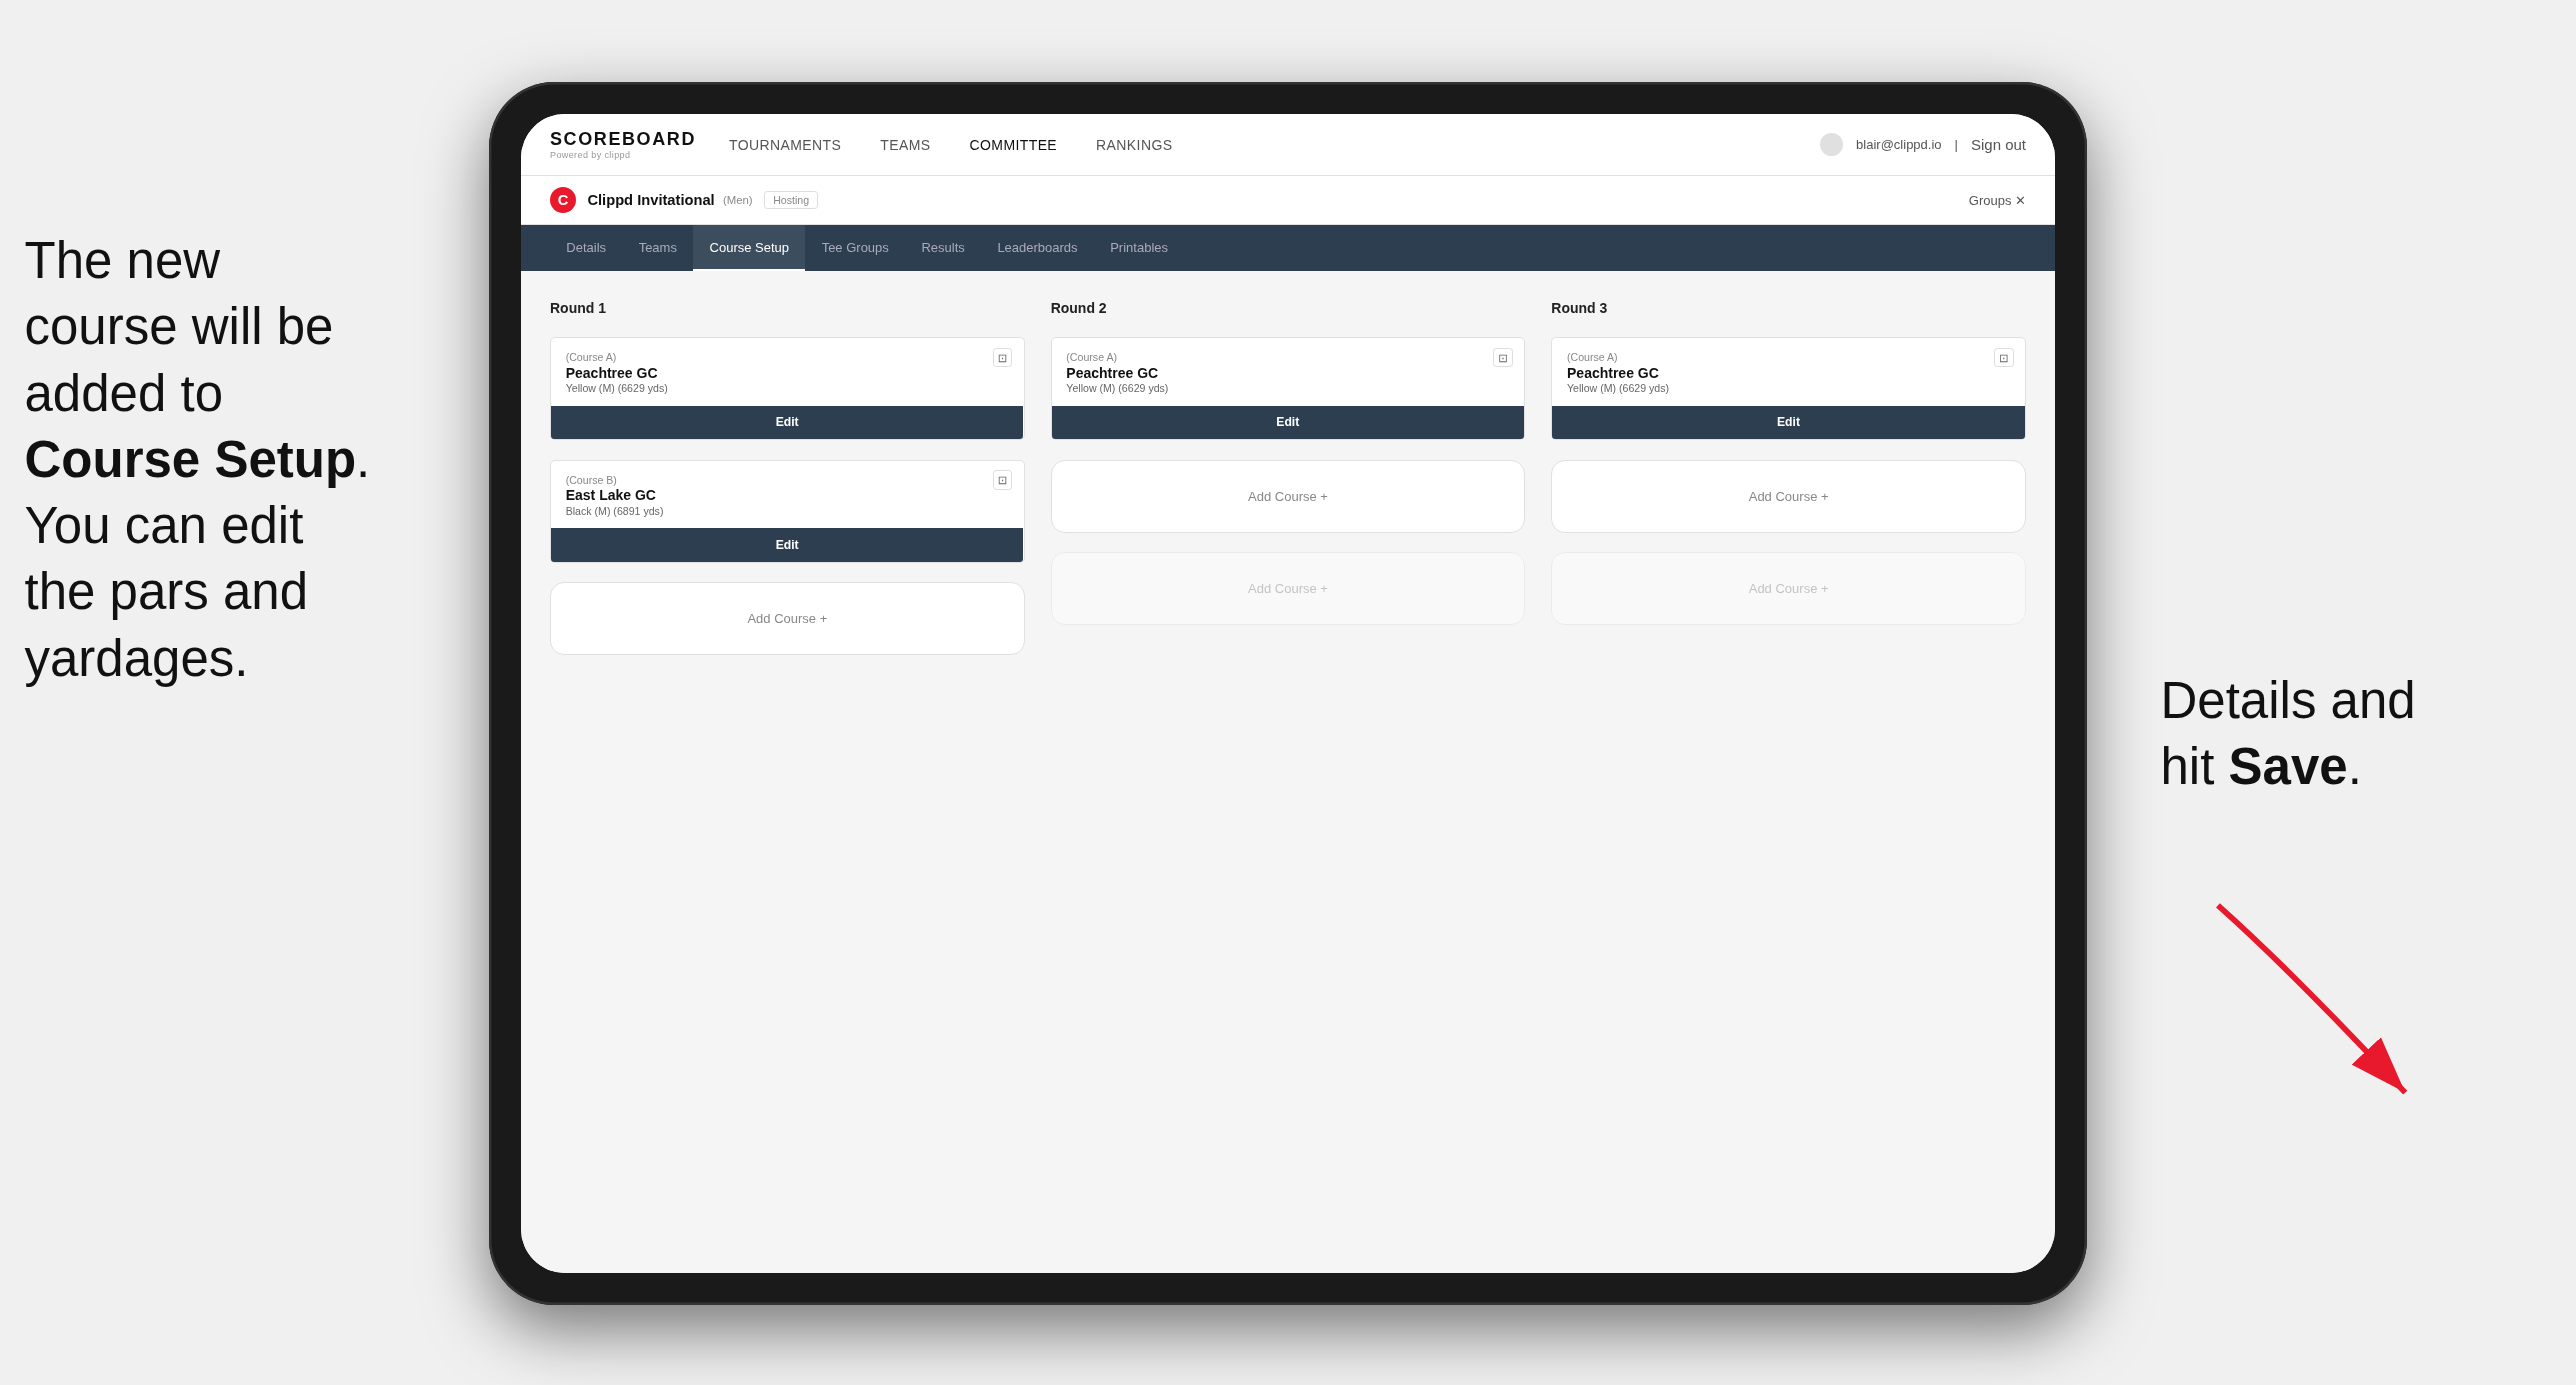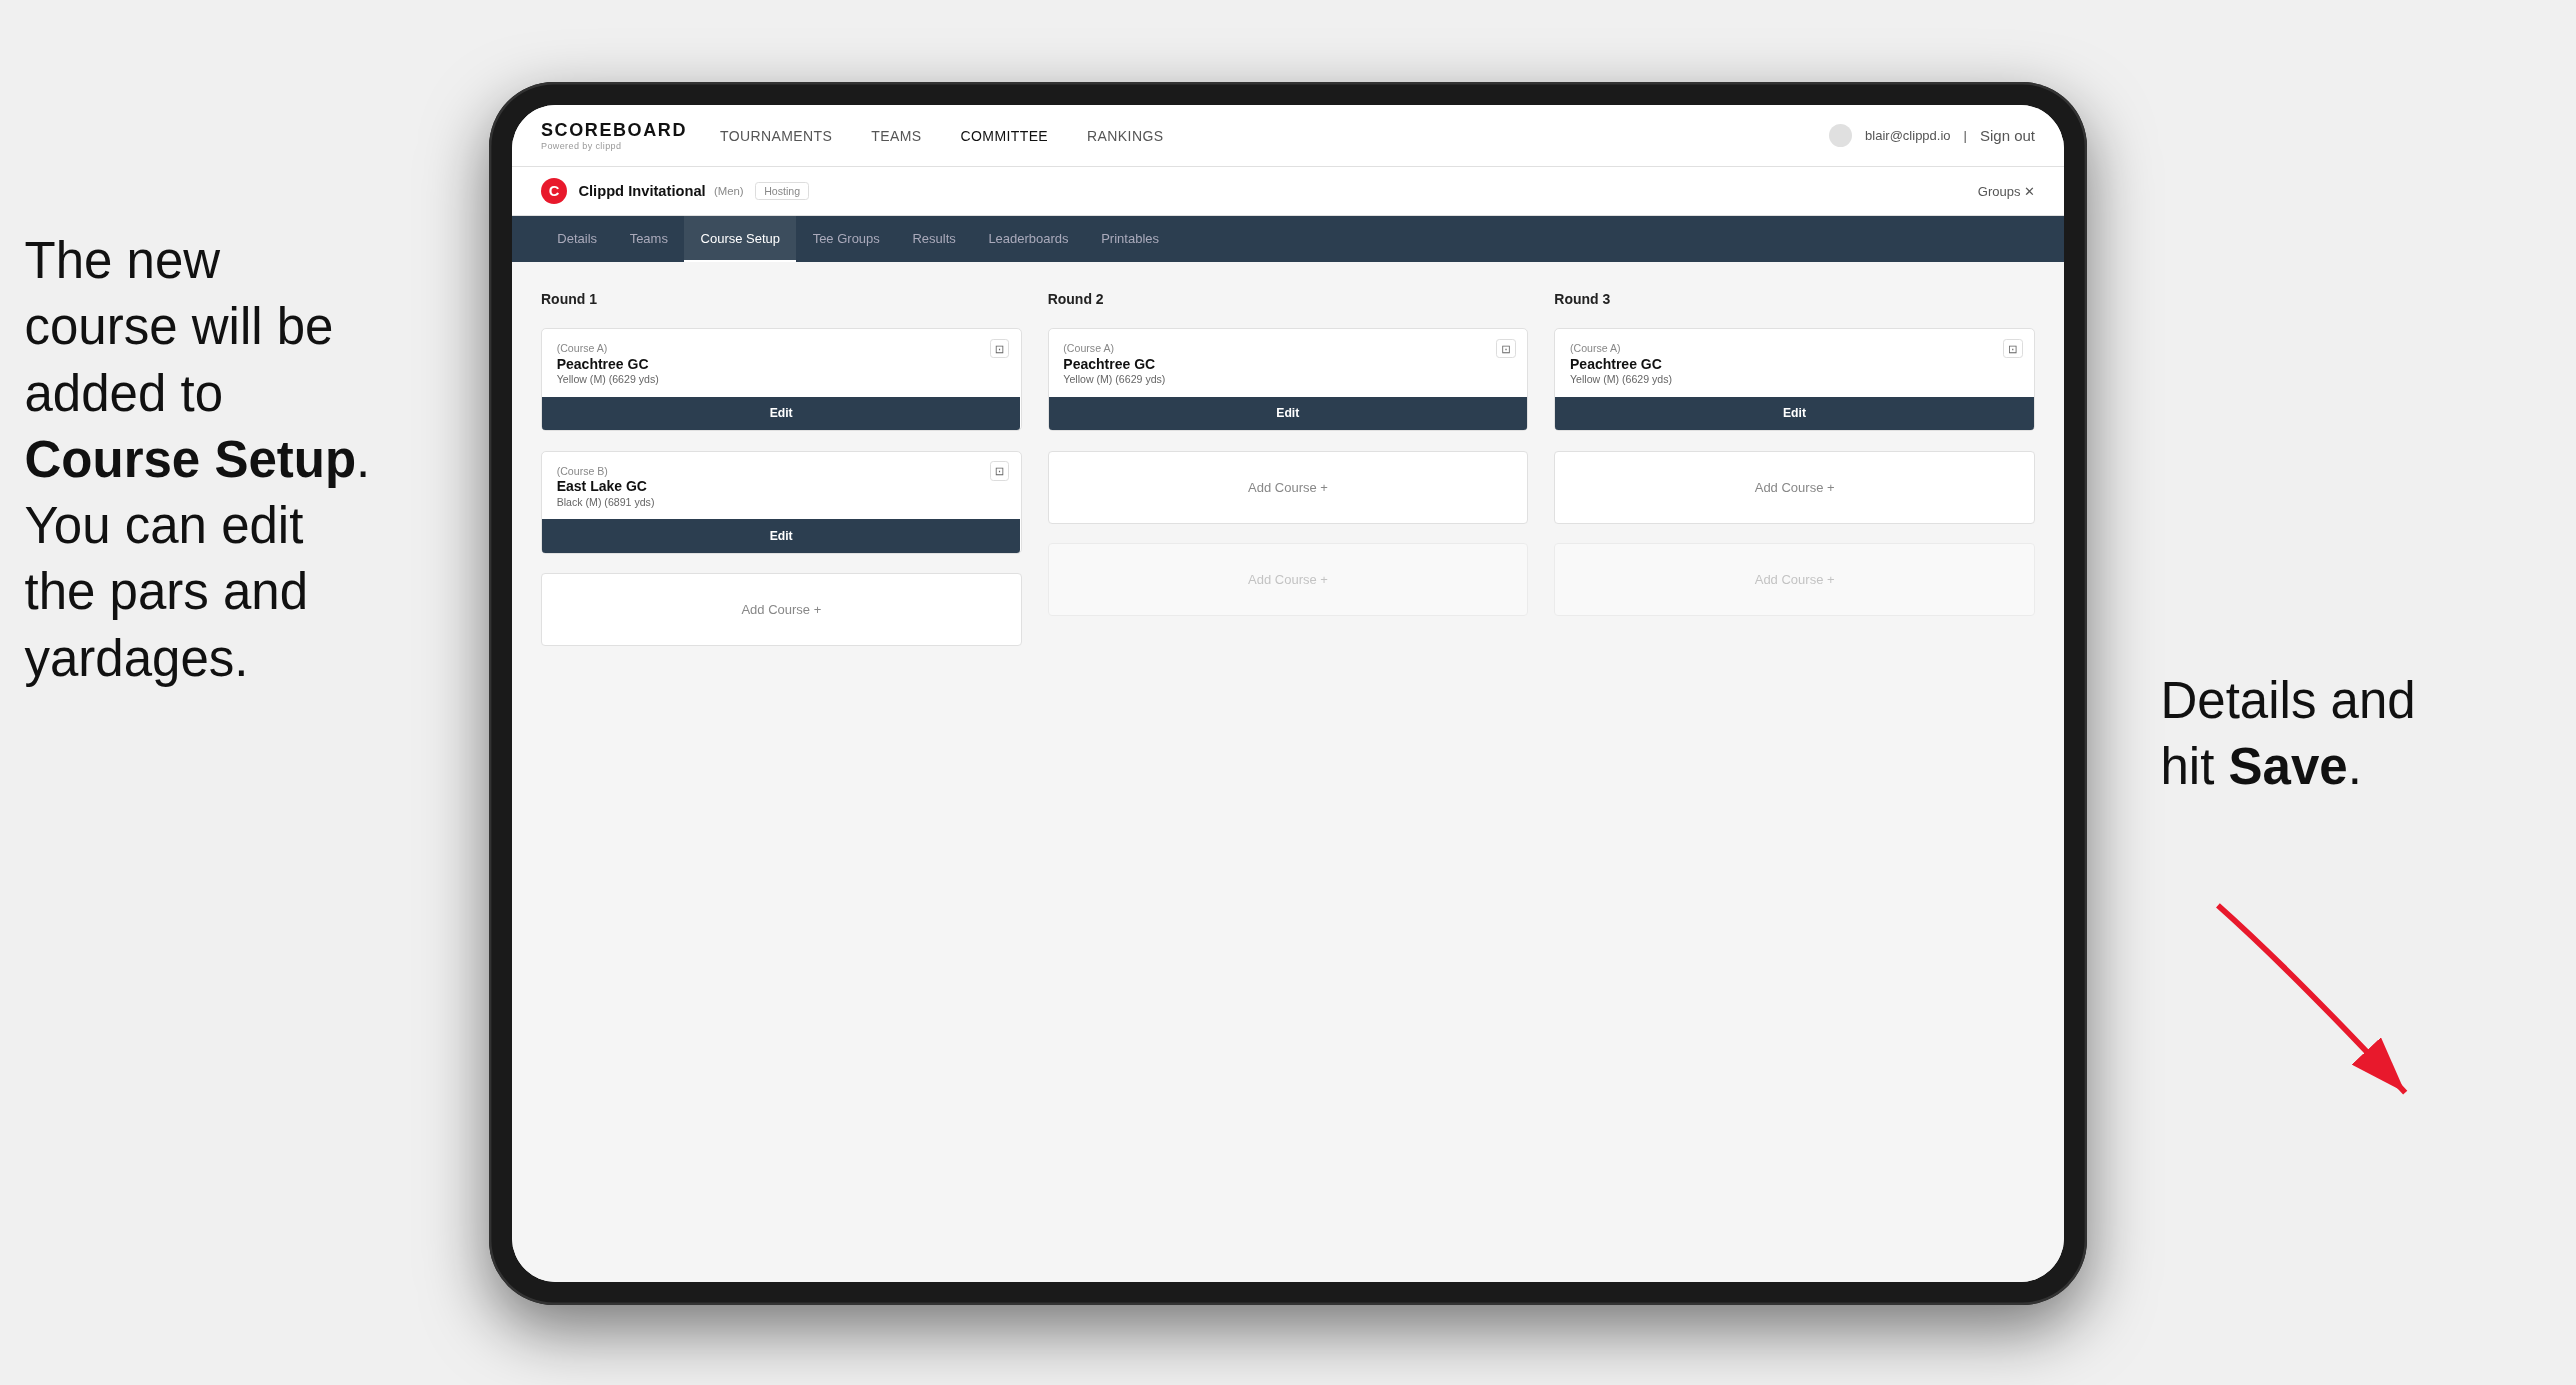--- a/index.html
+++ b/index.html
@@ -39,21 +39,21 @@
 
     
     .tablet-shell {
       position: absolute;
       left: 489px;
       top: 82px;
       width: 1598px;
       height: 1223px;
       background: #1a1a1a;
       border-radius: 65px;
-      padding: 23px;
+      padding: 32px;
       box-shadow: 0 24.5px 65px rgba(0,0,0,0.5), inset 0 0 0 2.4px #333;
     }
 
     .tablet-screen {
       width: 100%;
       height: 100%;
       background: #fff;
       border-radius: 44px;
       overflow: hidden;
       display: flex;
@@ -286,21 +286,21 @@
       font-weight: 600;
       cursor: pointer;
       text-align: center;
       margin-left: -14.7px;
       width: calc(100% + 29px);
     }
 
     .add-course-card {
       background: #fff;
       border: 0.8px solid #e0e0e0;
-      border-radius: 4px;
+      border-radius: 14px;
       height: 73px;
       display: flex;
       align-items: center;
       justify-content: center;
       cursor: pointer;
       margin-bottom: 11.4px;
     }
 
     .add-course-card.disabled {
       opacity: 0.45;

